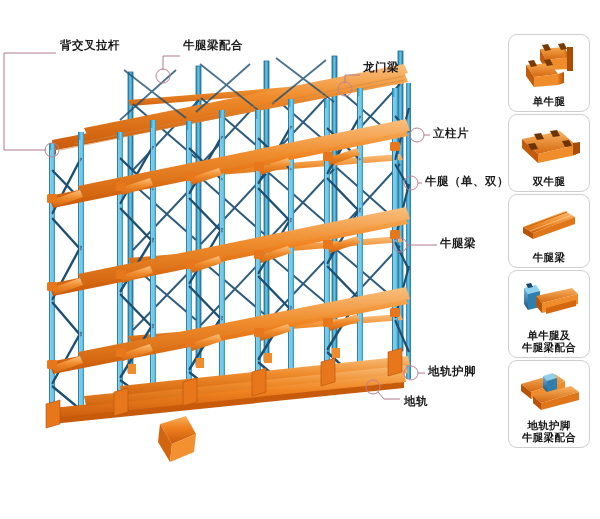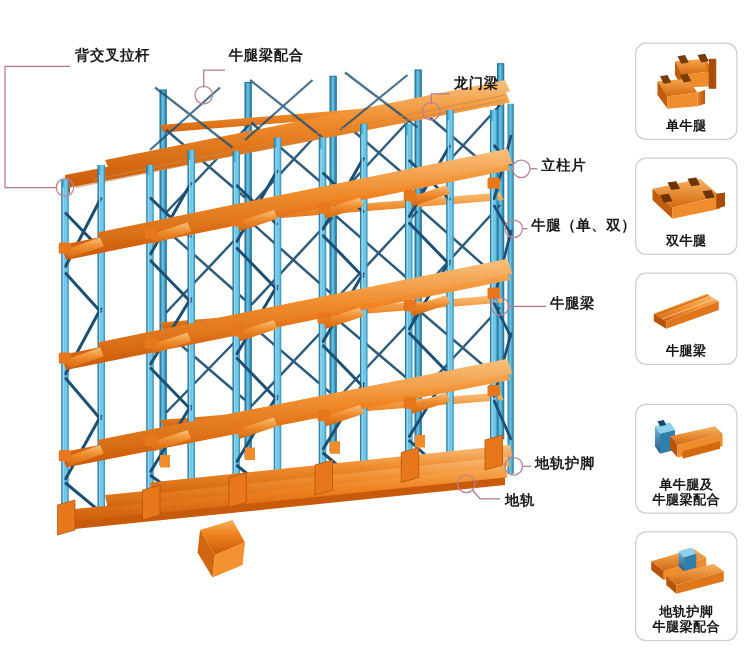--- a/index.html
+++ b/index.html
@@ -19,36 +19,36 @@
     color:#1a1a1a;
     white-space:nowrap;
     letter-spacing:.5px;
     line-height:1;
   }
 
   
   #legend{
     position:absolute;left:508px;top:34px;
     width:82px;
-    display:flex;flex-direction:column;gap:14px;
+    display:flex;flex-direction:column;gap:2px;
   }
   .legend-card{
     box-sizing:border-box;
     width:82px;
     border:1px solid #cfcfcf;
     border-radius:9px;
     background:#ffffff;
     display:flex;flex-direction:column;
     align-items:center;justify-content:flex-start;
     padding:4px 2px 3px 2px;
   }
   .legend-card.h1{height:78px;}
   .legend-card.h2{height:78px;}
   .legend-card.h3{height:74px;}
-  .legend-card.h4{height:88px;margin-top:17px;}
+  .legend-card.h4{height:88px;}
   .legend-card.h5{height:88px;}
   .legend-art{
     width:74px;flex:1 1 auto;
     display:flex;align-items:center;justify-content:center;
   }
   .legend-art svg{display:block;}
   .legend-cap{
     font-size:10.5px;font-weight:700;color:#171717;
     text-align:center;line-height:1.12;letter-spacing:.3px;
     padding-top:1px;

